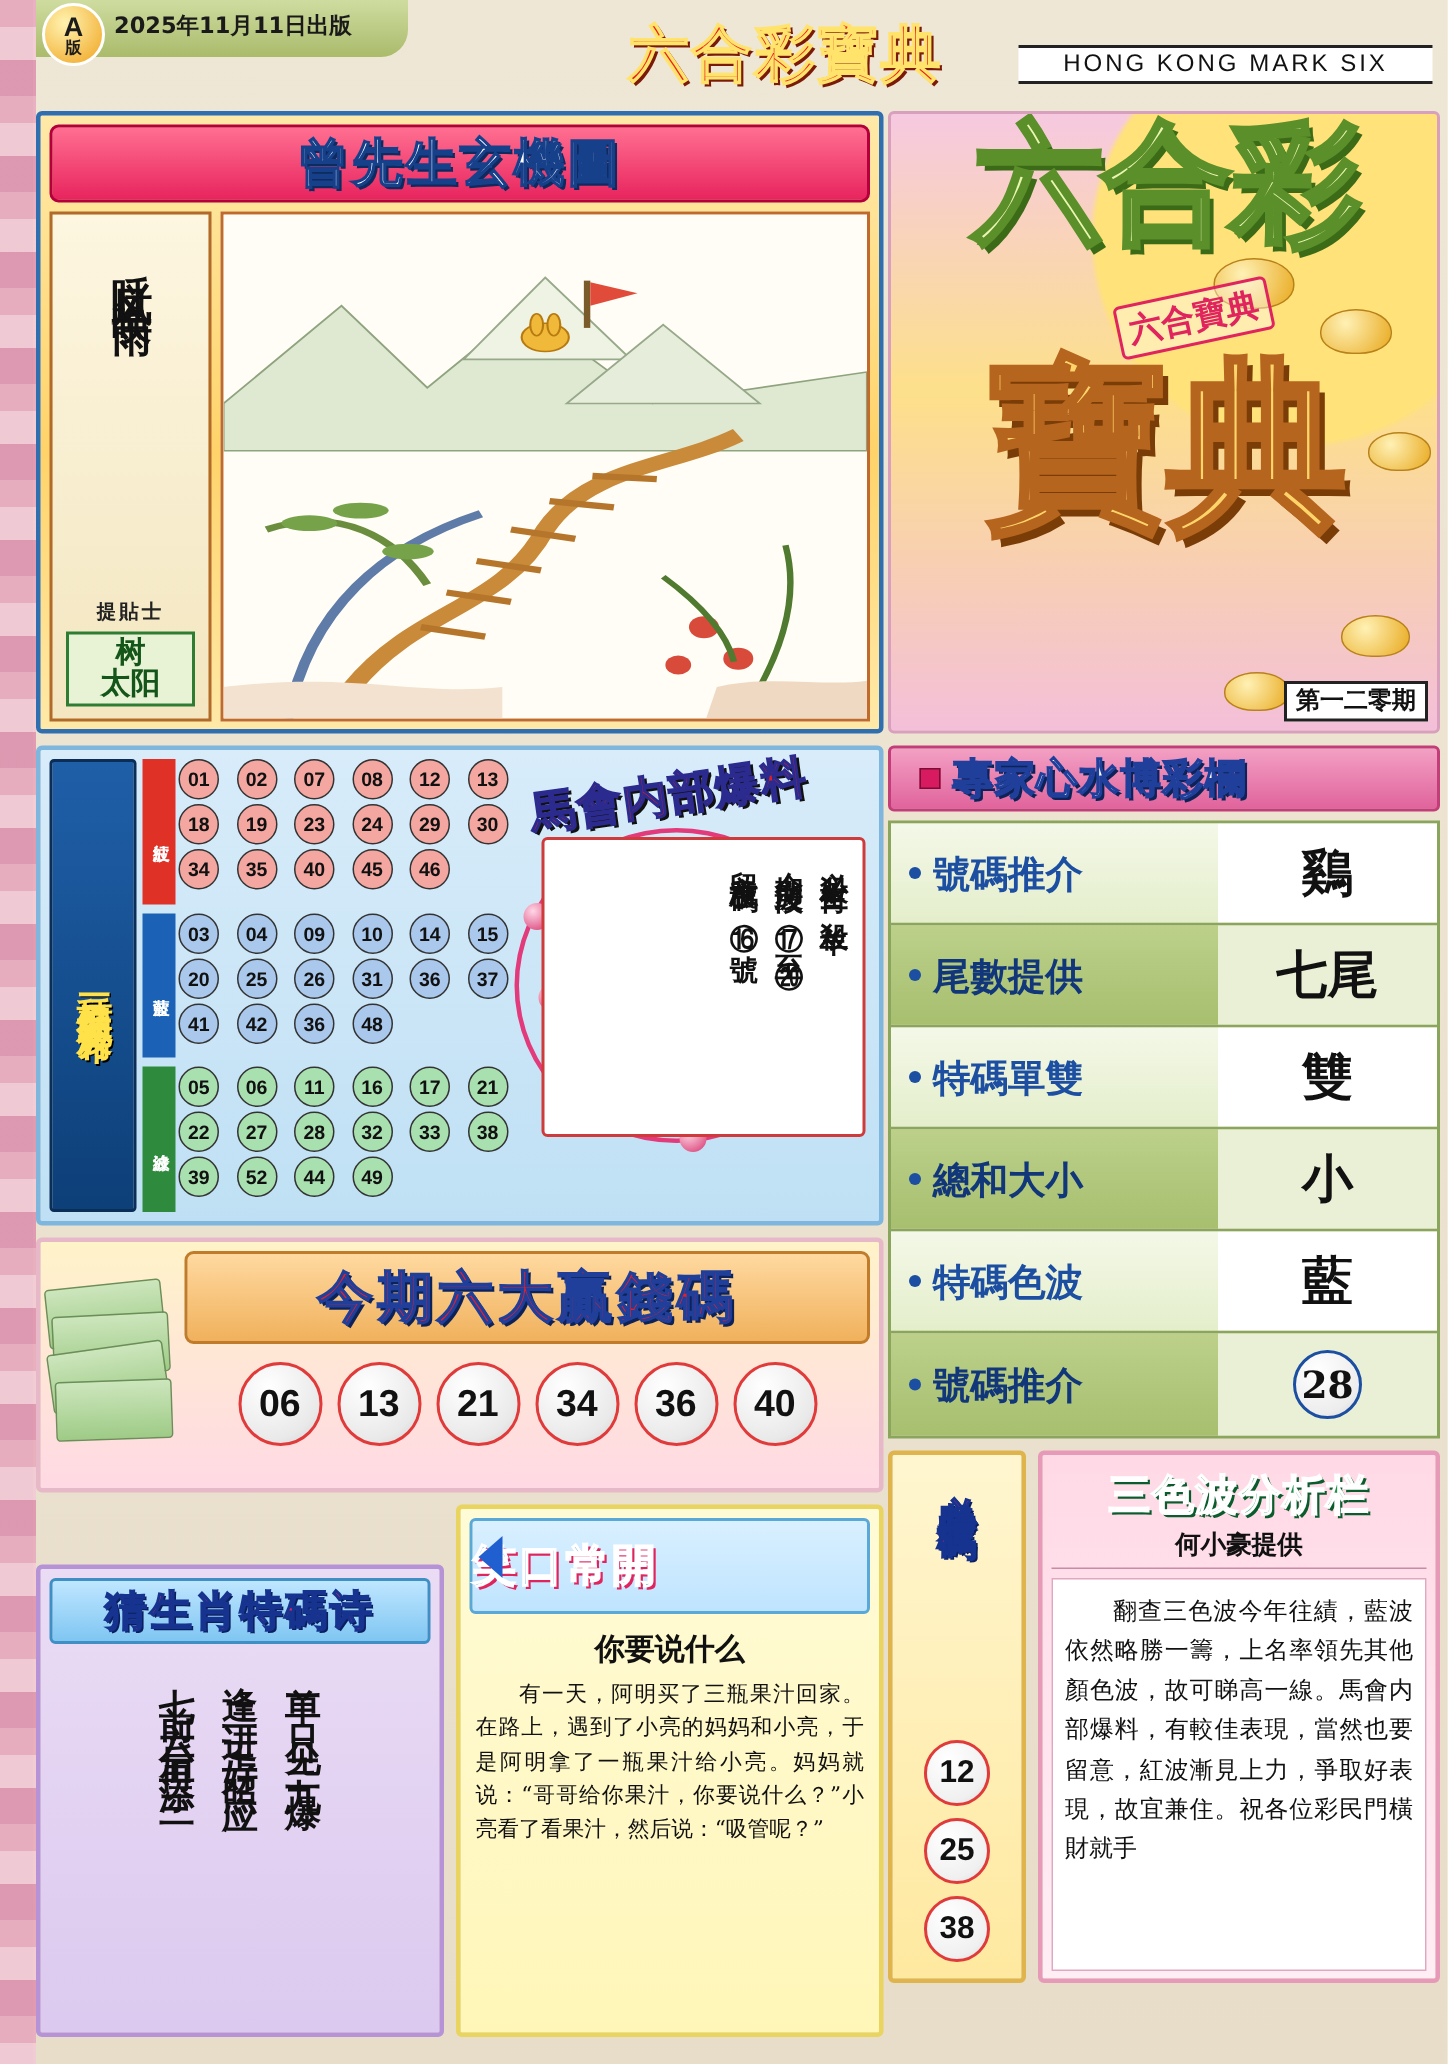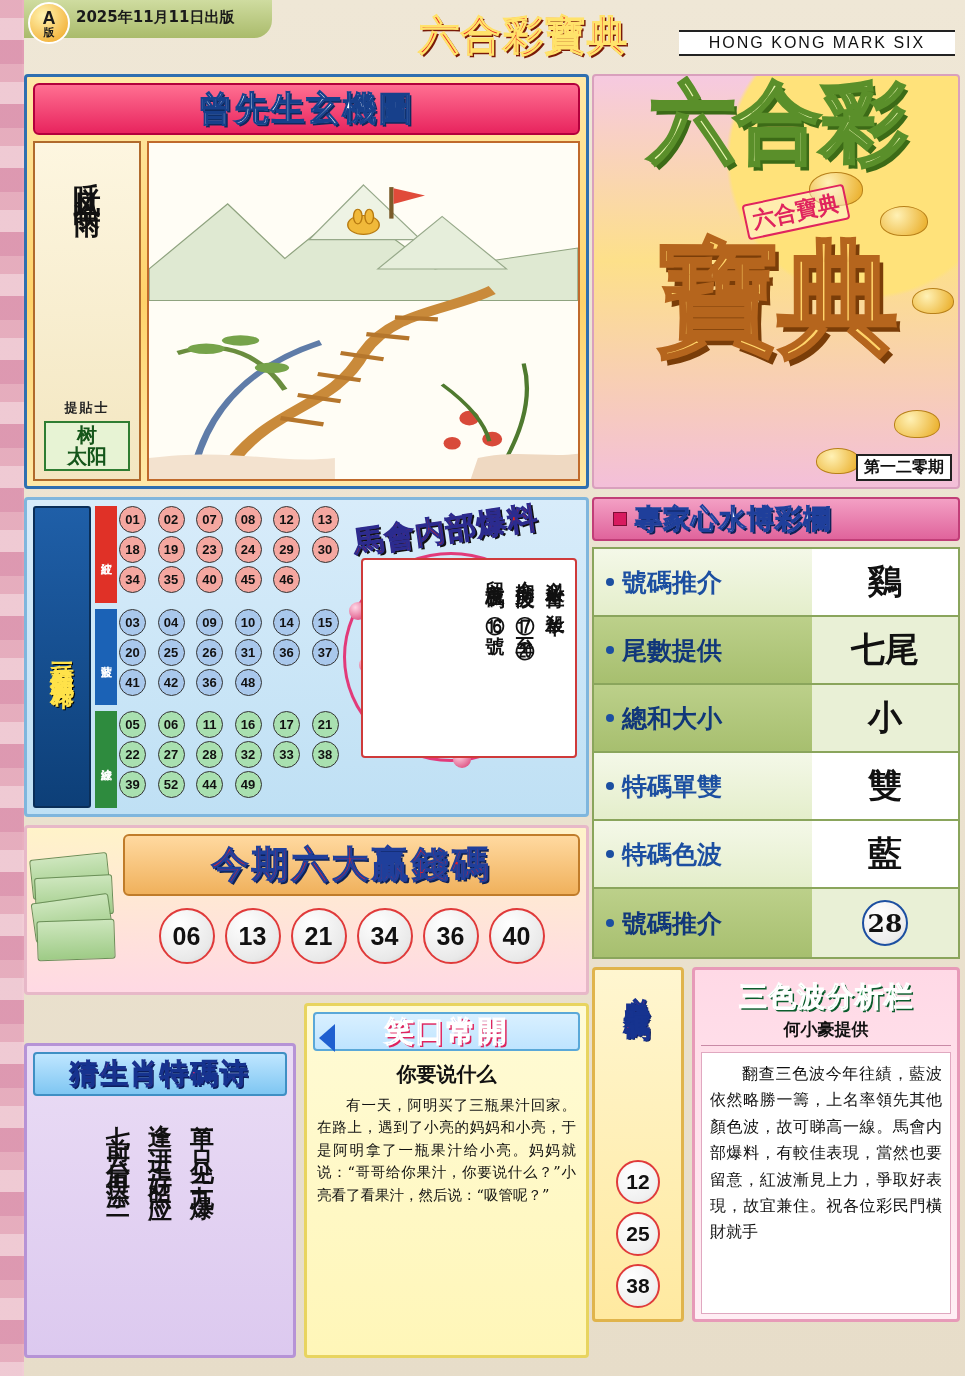--- a/index.html
+++ b/index.html
@@ -209,23 +209,23 @@
   .poem-col{
     writing-mode:vertical-rl; text-orientation:upright;
     font-size:24px; font-weight:bold; color:#111; letter-spacing:12px;
     font-family:"DejaVu Serif", serif;
   }
   .joke{
     flex:1; background:linear-gradient(180deg,#fffbd6,#fff6b8);
     border:3px solid #e8d45f; border-radius:4px; padding:6px; position:relative;
   }
   .joke-title{
-    height:39px; background:linear-gradient(180deg,#d9f0ff,#bfe4ff);
+    height:64px; background:linear-gradient(180deg,#d9f0ff,#bfe4ff);
     border:2px solid #5aa8d8; border-radius:4px;
-    display:flex; align-items:center; justify-content:center; position:relative;
+    display:flex; align-items:center; position:relative;
   }
   .joke-title span{
     font-size:29px;font-weight:bold;color:#1f5fd0;
     -webkit-text-stroke:1px #fff; text-shadow:2px 2px 0 #e0245e;
     letter-spacing:2px; font-family:"DejaVu Sans", sans-serif;
   }
   .joke-arrow{
     position:absolute; left:4px; top:10px; width:0;height:0;
     border-top:14px solid transparent; border-bottom:14px solid transparent;
     border-right:16px solid #1f5fd0;
@@ -586,33 +586,33 @@
           </div>
           <div class="ecell-r">鷄</div>
         </div>
         <div class="erow alt">
           <div class="ecell-l">
             <span class="dot"></span>
             <span>尾數提供</span>
           </div>
           <div class="ecell-r">七尾</div>
         </div>
+        <div class="erow">
+          <div class="ecell-l">
+            <span class="dot"></span>
+            <span>特碼單雙</span>
+          </div>
+          <div class="ecell-r">雙</div>
+        </div>
         <div class="erow alt">
           <div class="ecell-l">
             <span class="dot"></span>
             <span>總和大小</span>
           </div>
           <div class="ecell-r">小</div>
-        </div>
-        <div class="erow">
-          <div class="ecell-l">
-            <span class="dot"></span>
-            <span>特碼單雙</span>
-          </div>
-          <div class="ecell-r">雙</div>
         </div>
         <div class="erow">
           <div class="ecell-l">
             <span class="dot"></span>
             <span>特碼色波</span>
           </div>
           <div class="ecell-r">藍</div>
         </div>
         <div class="erow alt">
           <div class="ecell-l">

